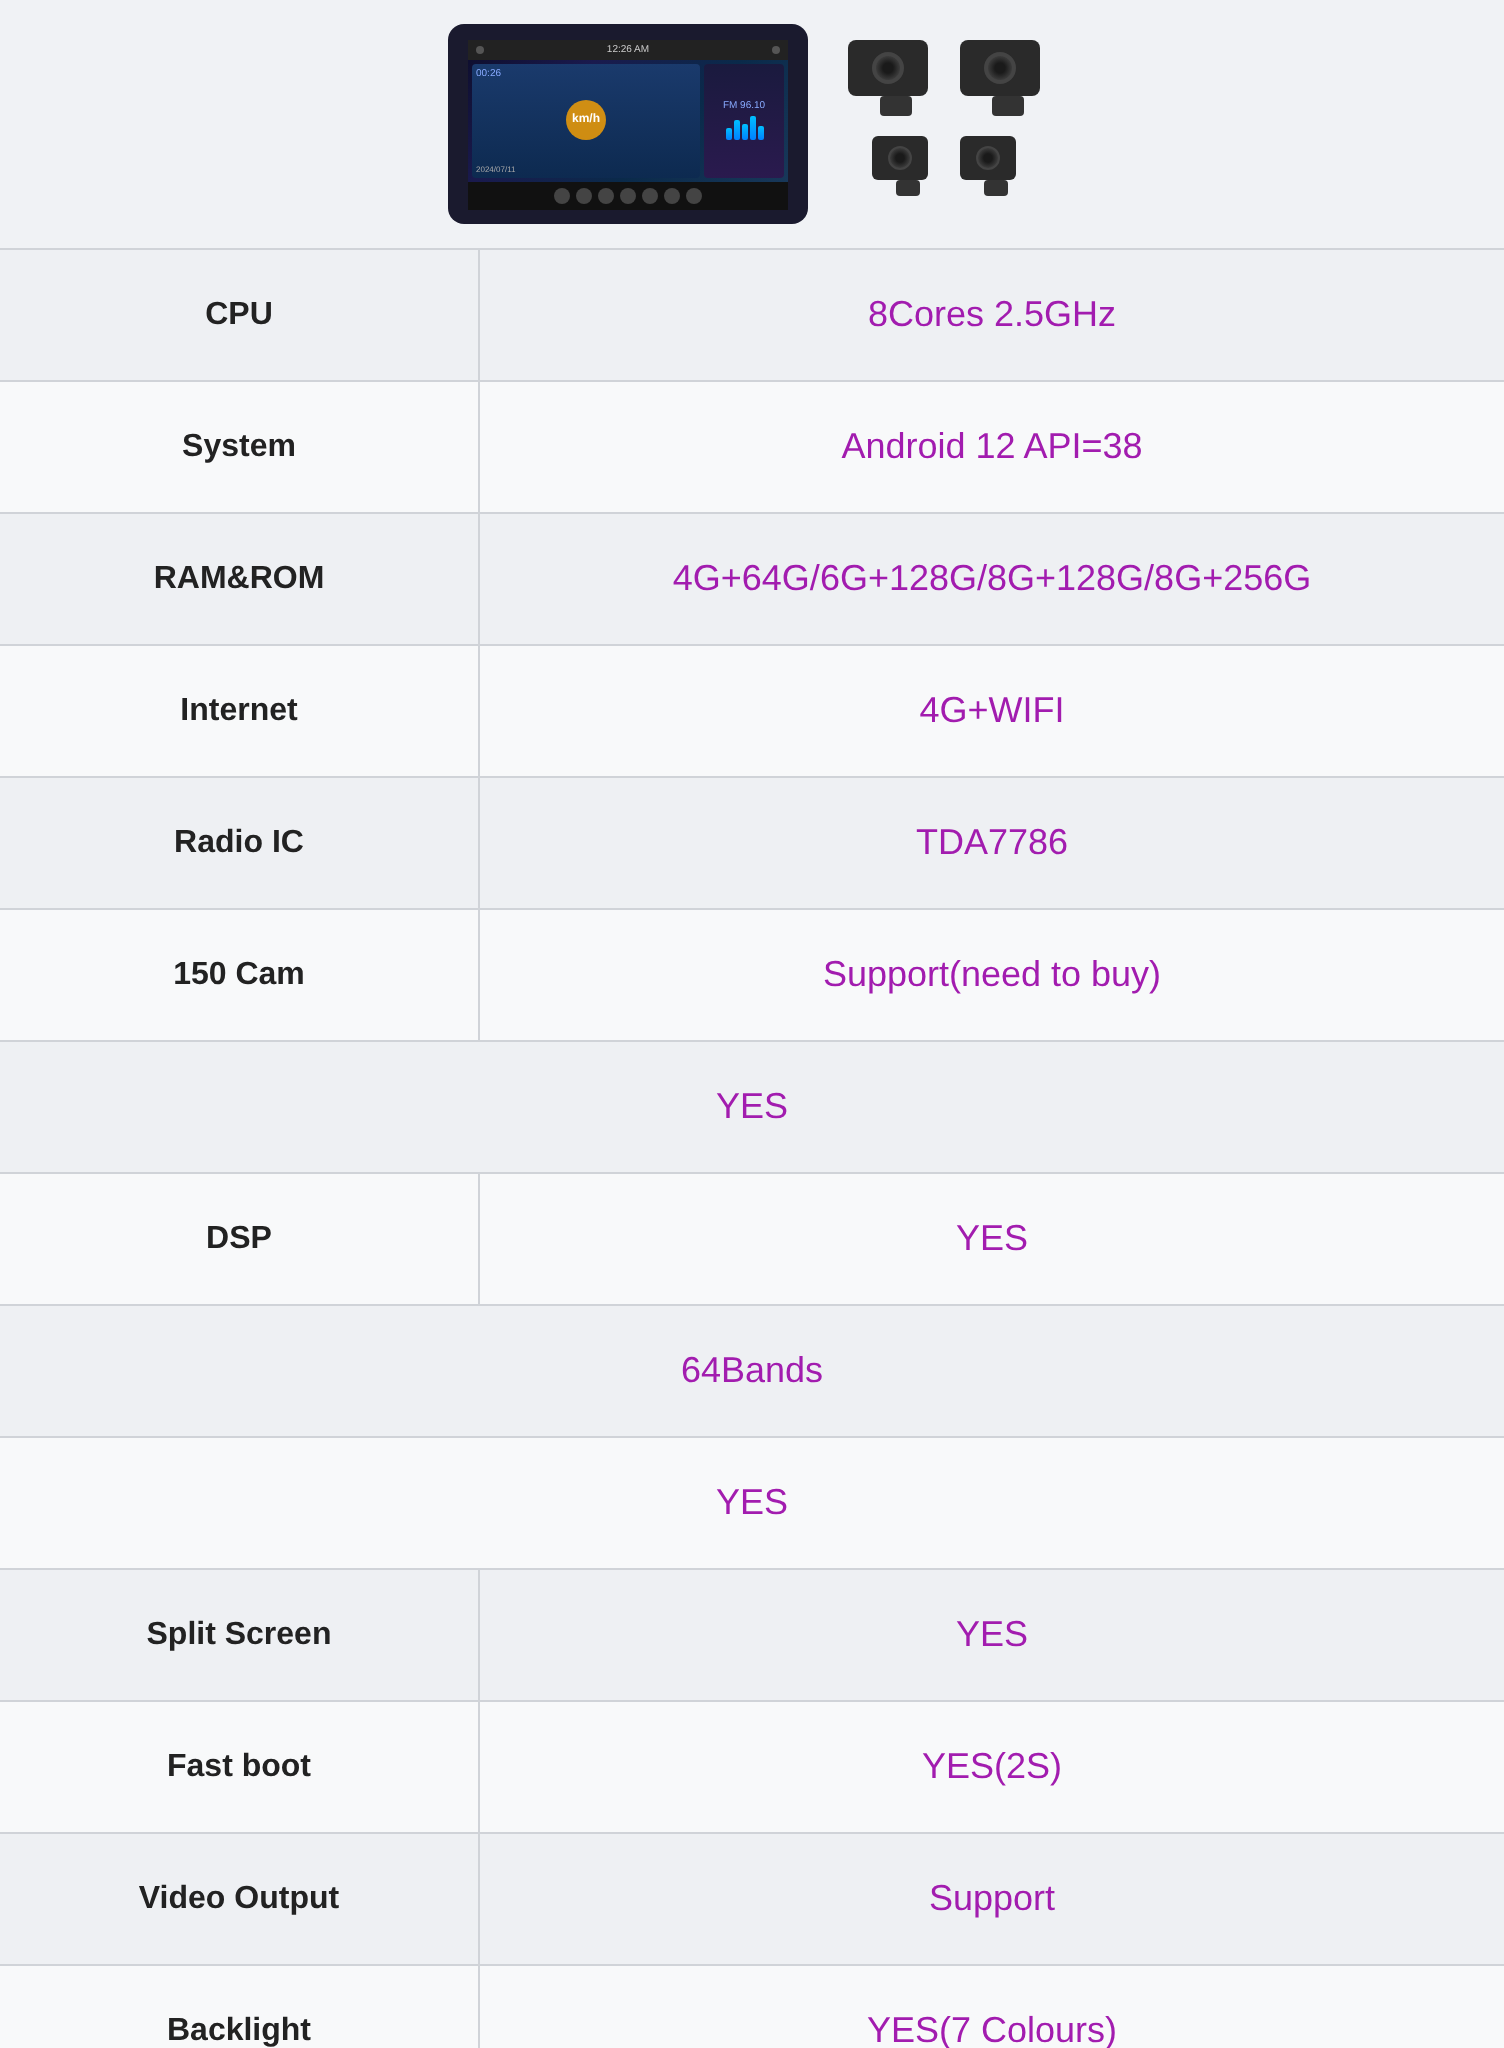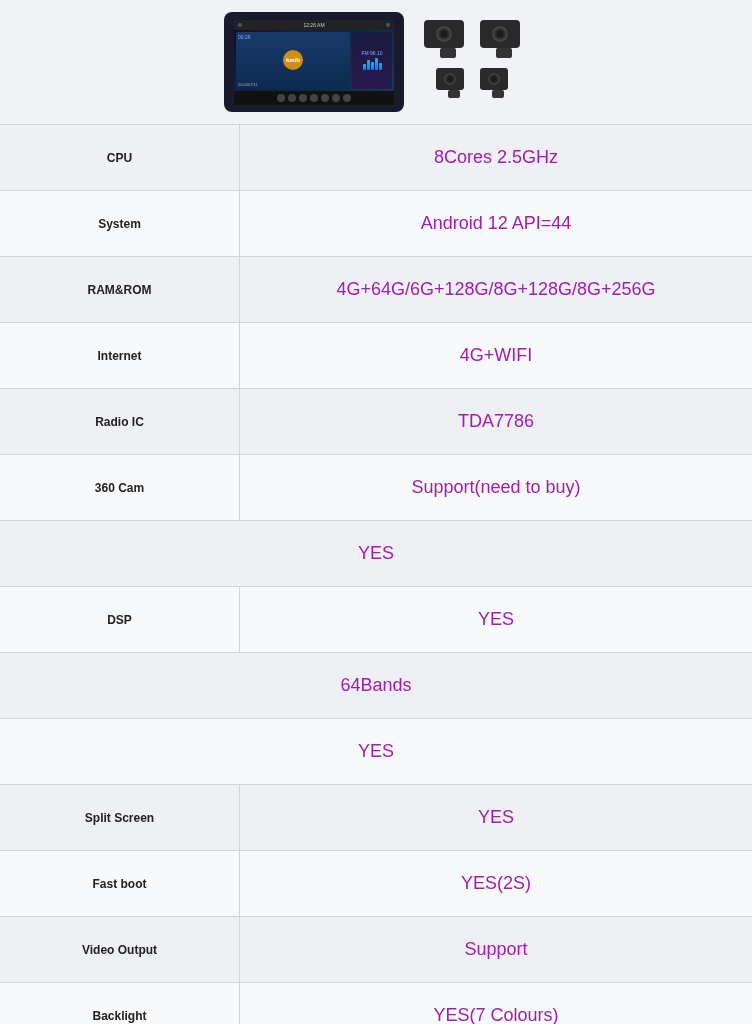--- a/index.html
+++ b/index.html
@@ -228,21 +228,21 @@
       background: #eef0f3;
     }
 
     .spec-label {
       width: 240px;
       min-width: 240px;
       display: flex;
       align-items: center;
       justify-content: center;
       padding: 12px 16px;
-      font-size: 12px;
+      font-size: 16px;
       font-weight: bold;
       color: #222;
       border-right: 1px solid #d0d3d8;
       text-align: center;
     }
 
     .spec-value {
       flex: 1;
       display: flex;
       align-items: center;
@@ -336,36 +336,36 @@
     </div>
   </div>
 
   <div id="spec-table">
       <div class="spec-row">
         <div class="spec-label">CPU</div>
         <div class="spec-value">8Cores  2.5GHz</div>
       </div>
       <div class="spec-row">
         <div class="spec-label">System</div>
-        <div class="spec-value">Android 12  API=44</div>
+        <div class="spec-value">Android 12  API=38</div>
       </div>
       <div class="spec-row">
         <div class="spec-label">RAM&amp;ROM</div>
         <div class="spec-value">4G+64G/6G+128G/8G+128G/8G+256G</div>
       </div>
       <div class="spec-row">
         <div class="spec-label">Internet</div>
         <div class="spec-value">4G+WIFI</div>
       </div>
       <div class="spec-row">
         <div class="spec-label">Radio IC</div>
         <div class="spec-value">TDA7786</div>
       </div>
       <div class="spec-row">
-        <div class="spec-label">360 Cam</div>
+        <div class="spec-label">150 Cam</div>
         <div class="spec-value">Support(need to buy)</div>
       </div>
       <div class="spec-row">
         <div class="spec-value">YES</div>
       </div>
       <div class="spec-row">
         <div class="spec-label">DSP</div>
         <div class="spec-value">YES</div>
       </div>
       <div class="spec-row">

